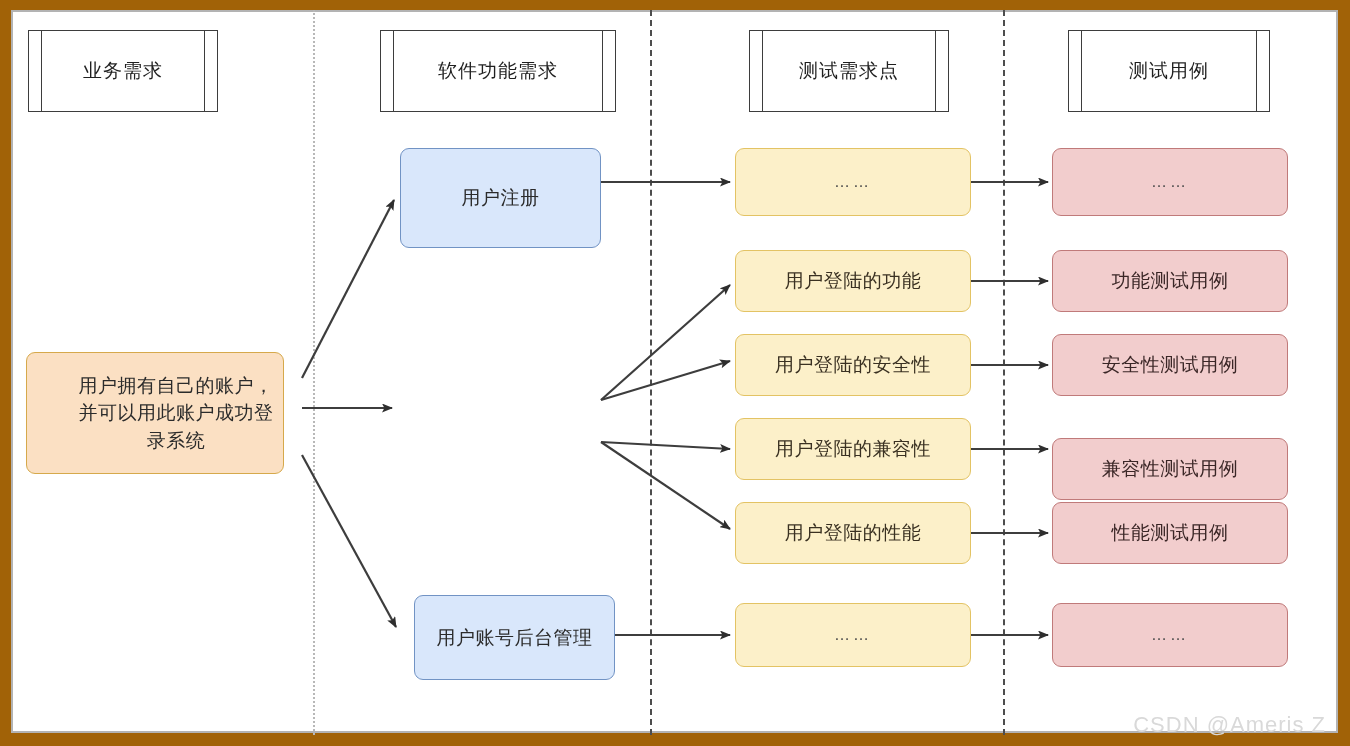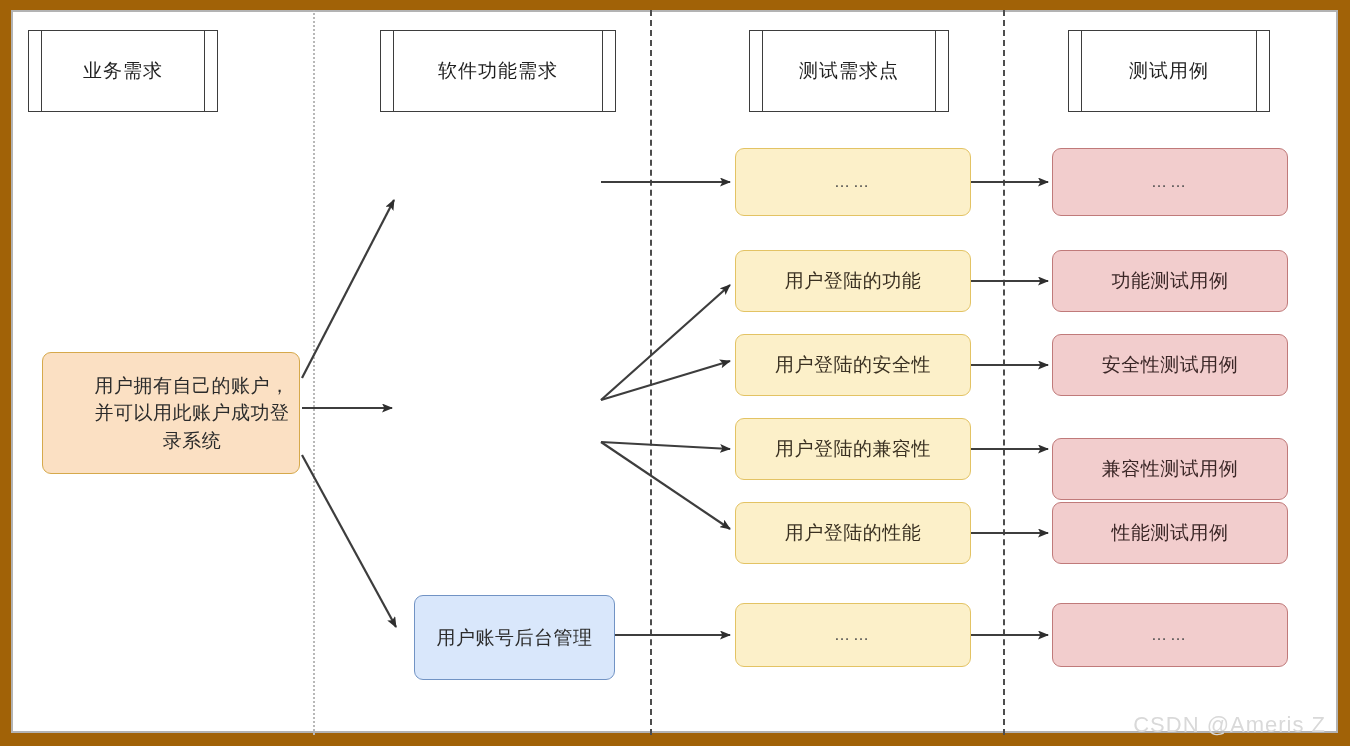--- a/index.html
+++ b/index.html
@@ -183,24 +183,27 @@
 
       <path d="M971,182 L1048,182"></path>
       <path d="M971,281 L1048,281"></path>
       <path d="M971,365 L1048,365"></path>
       <path d="M971,449 L1048,449"></path>
       <path d="M971,533 L1048,533"></path>
       <path d="M971,635 L1048,635"></path>
     </g>
   </svg>
 
-  <div class="node biz" style="left:42px; top:352px; width:258px; height:122px;padding-left:48px;">
+  <div class="node biz" style="left:26px; top:352px; width:258px; height:122px;padding-left:48px;">
     <span>用户拥有自己的账户，并可以用此账户成功登录系统</span>
   </div>
 
+  <div class="node fn" style="left:400px; top:148px; width:201px; height:100px;">
+    <span>用户注册</span>
+  </div>
   <div class="node fn" style="left:400px; top:595px; width:201px; height:85px;margin-left:14px;">
     <span>用户账号后台管理</span>
   </div>
 
   <div class="node req" style="left:735px; top:148px; width:236px; height:68px;">
     <span class="ellipsis">……</span>
   </div>
   <div class="node req" style="left:735px; top:250px; width:236px; height:62px;text-align:center;">
     <span>用户登陆的功能</span>
   </div>

